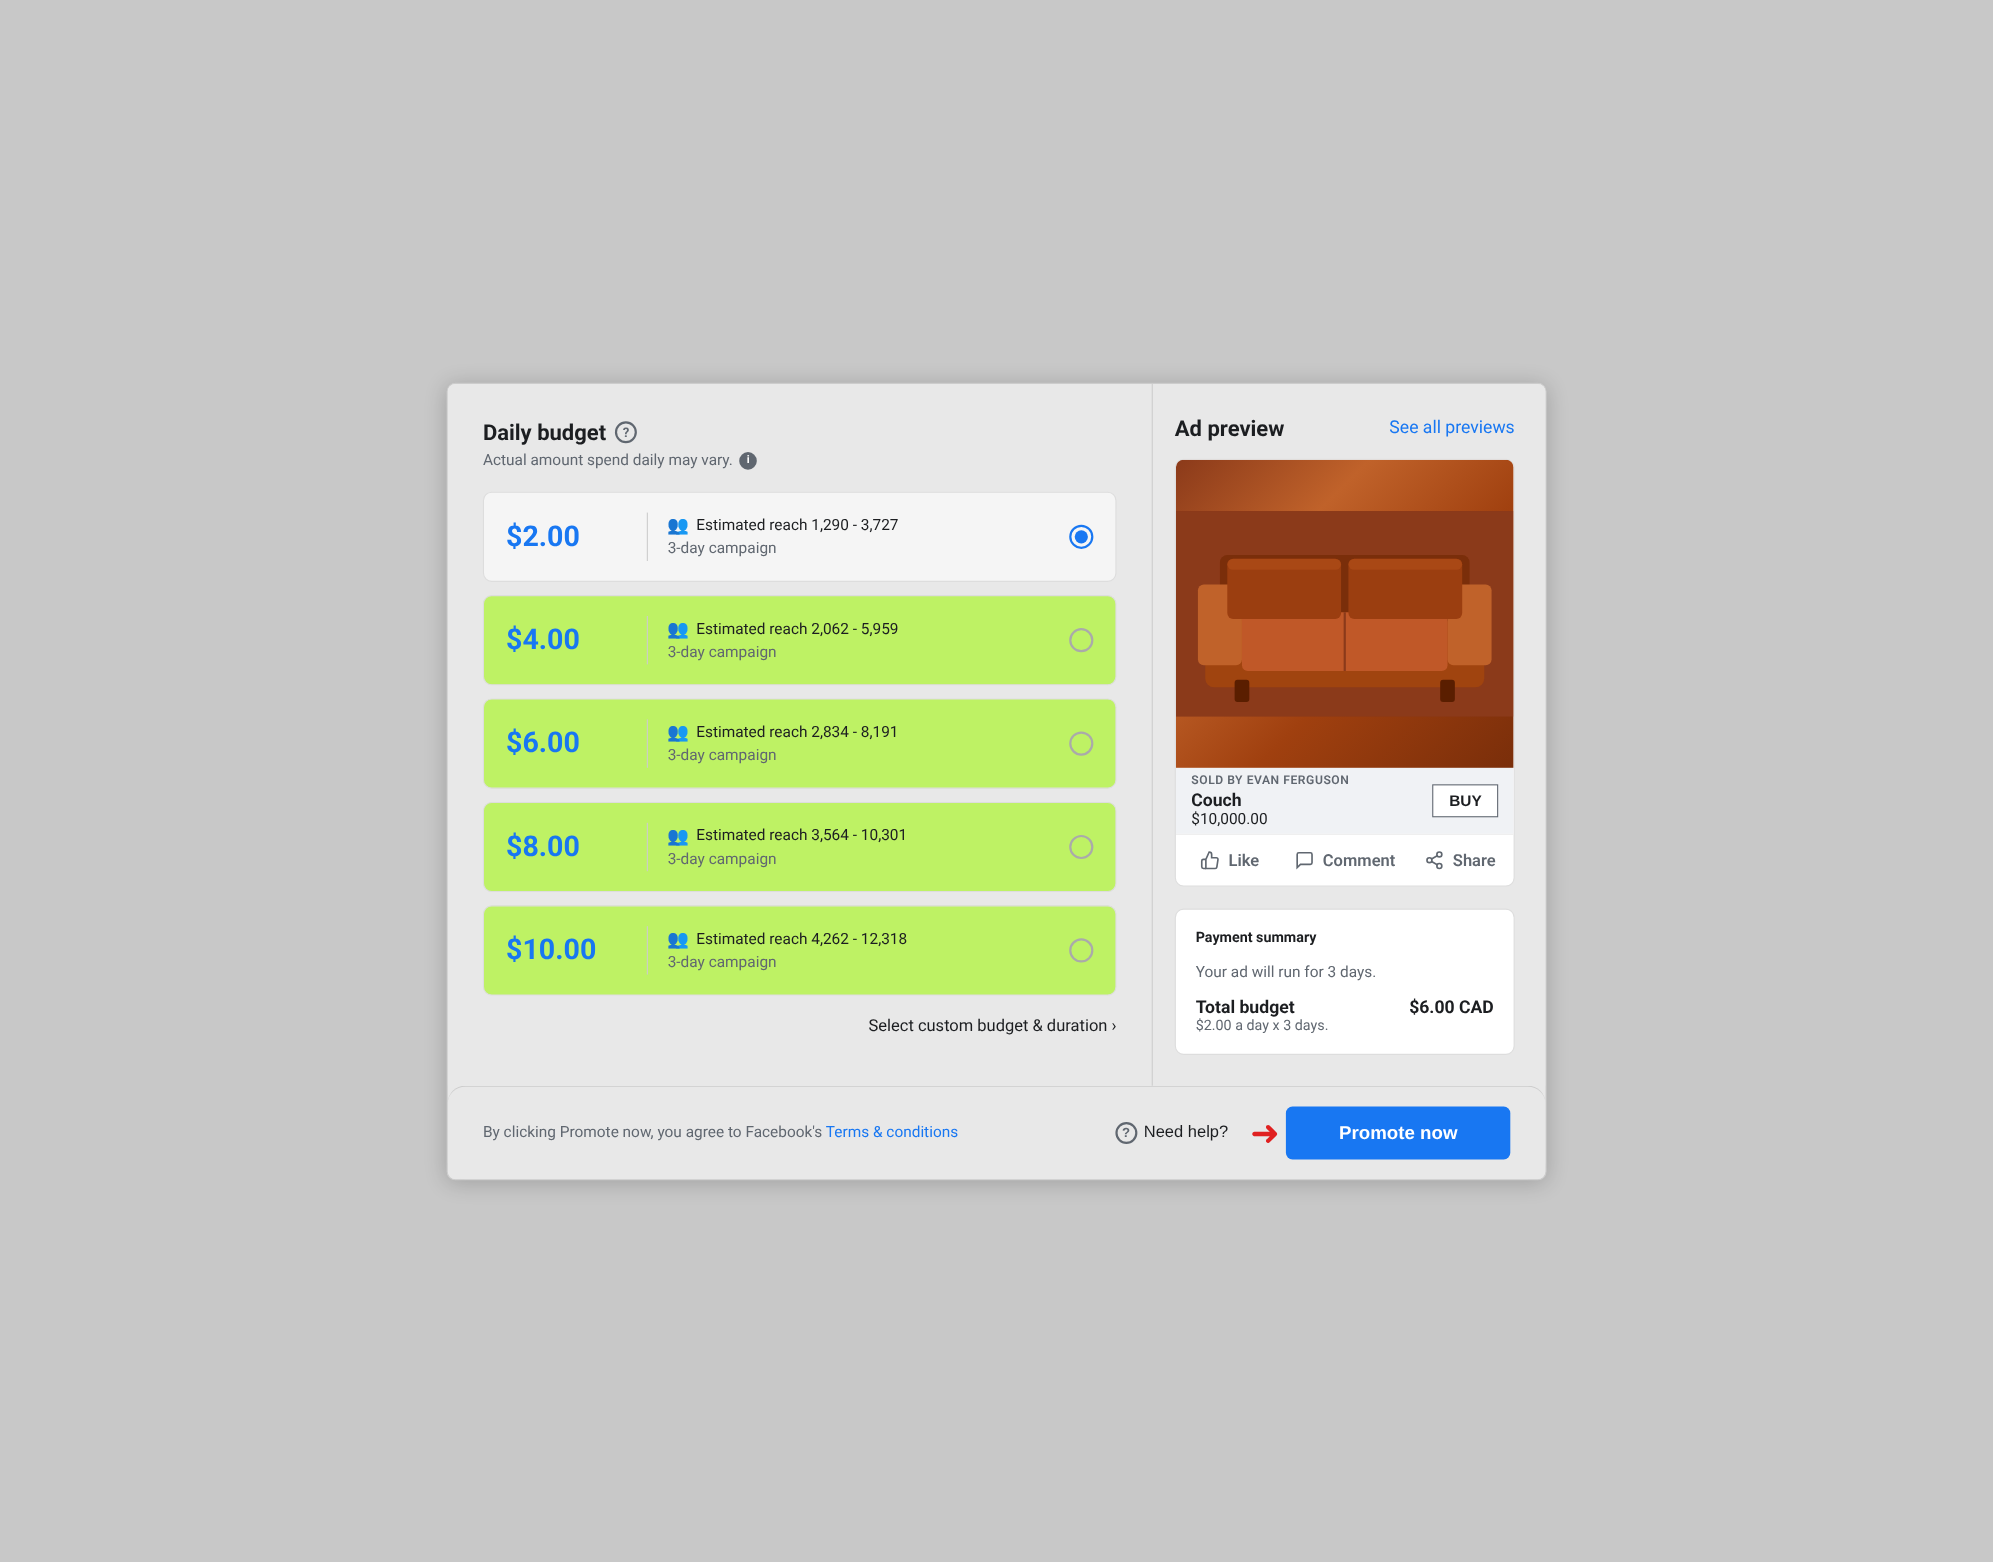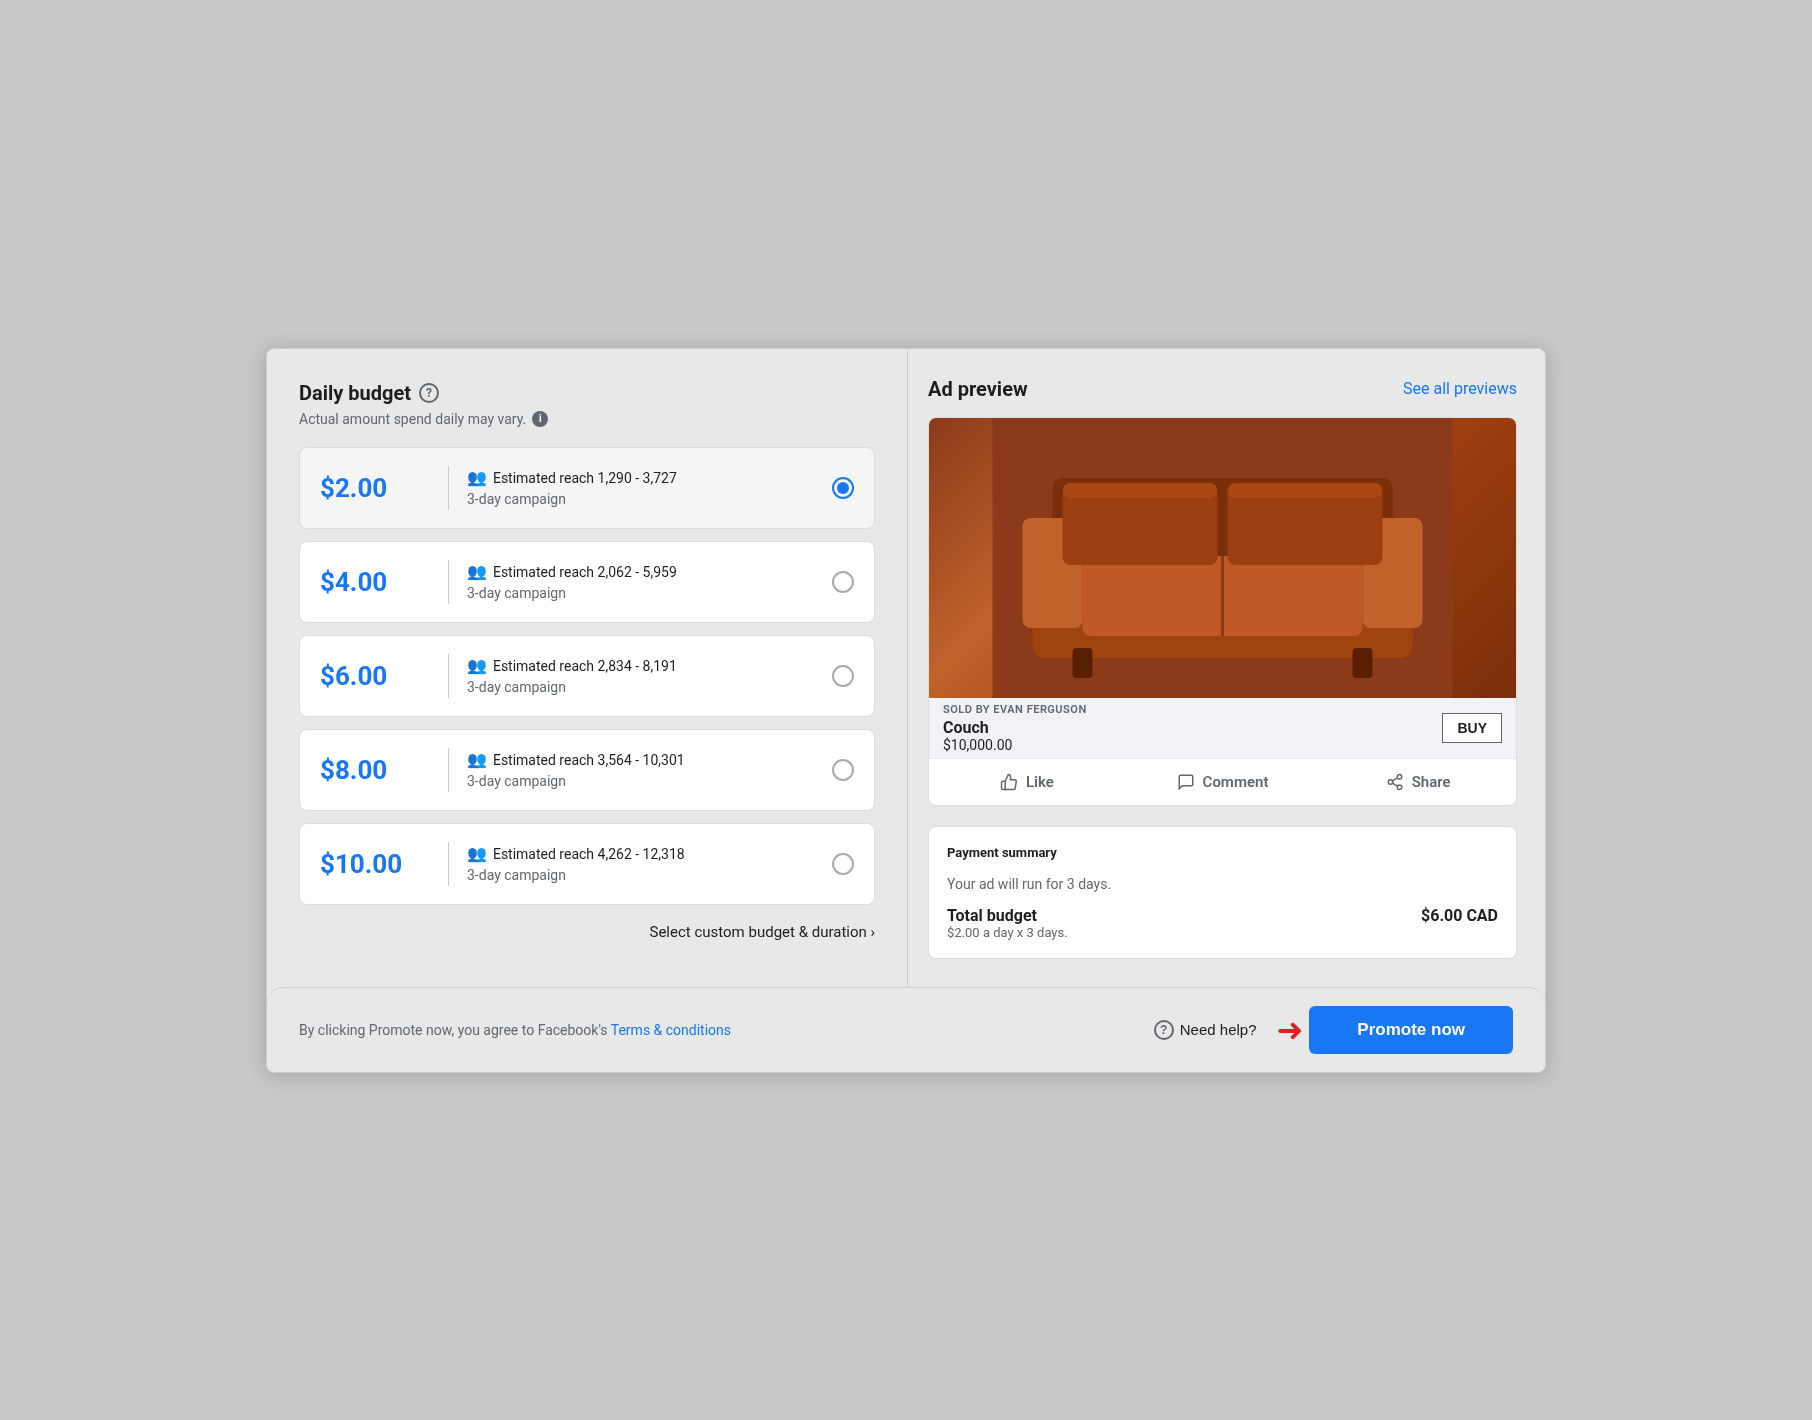--- a/index.html
+++ b/index.html
@@ -8,21 +8,21 @@
       font-family: -apple-system, BlinkMacSystemFont, 'Segoe UI', Roboto, Helvetica, Arial, sans-serif;
       display: flex;
       justify-content: center;
       align-items: center;
       min-height: 100vh;
       padding: 20px;
     }
     .modal {
       background: #e8e8e8;
       border-radius: 8px;
-      width: 1280px;
+      width: 1000px;
       max-width: 100%;
       overflow: hidden;
       border: 1px solid #ccc;
       box-shadow: 0 2px 20px rgba(0,0,0,0.2);
     }
     .modal-body {
       display: flex;
       gap: 0;
     }
     
@@ -73,21 +73,21 @@
       font-size: 10px;
       font-weight: 700;
       cursor: pointer;
     }
     .budget-options {
       display: flex;
       flex-direction: column;
       gap: 12px;
     }
     .budget-option {
-      background: #ffffff;
+      background: #bef264;
       border: 1px solid #ddd;
       border-radius: 8px;
       display: flex;
       align-items: center;
       padding: 18px 20px;
       cursor: pointer;
       position: relative;
     }
     .budget-option.selected {
       border-color: #ddd;

